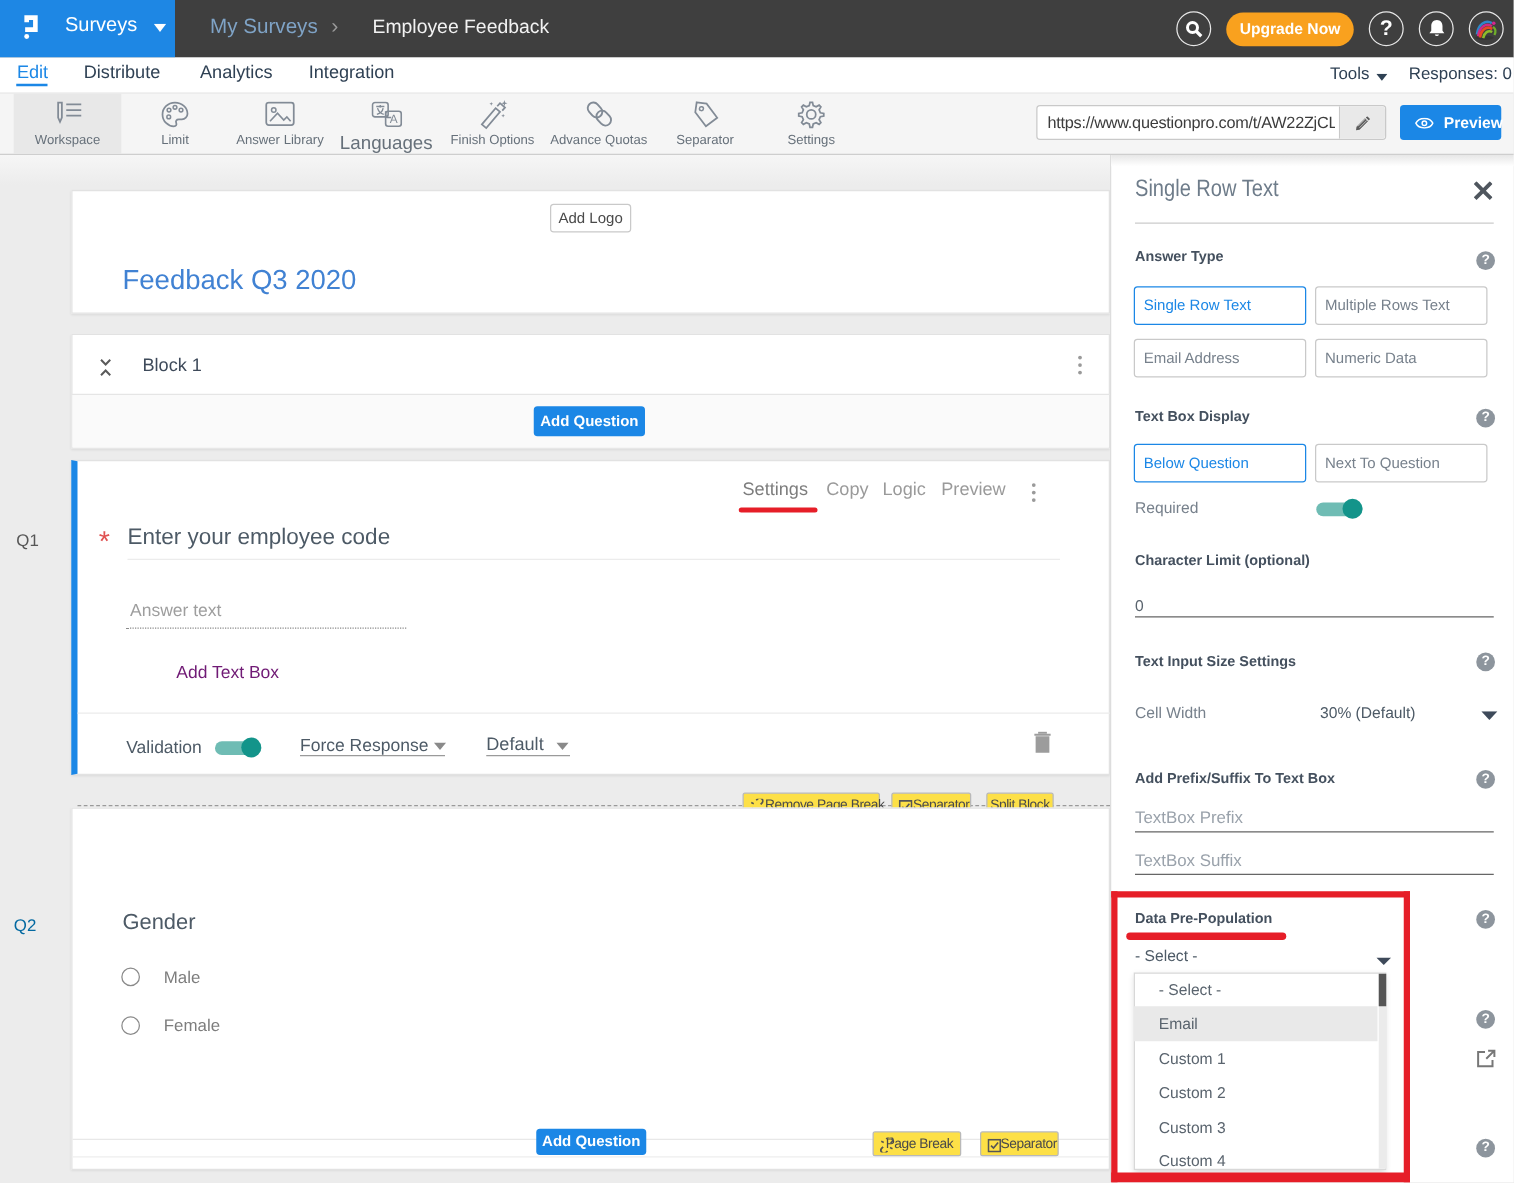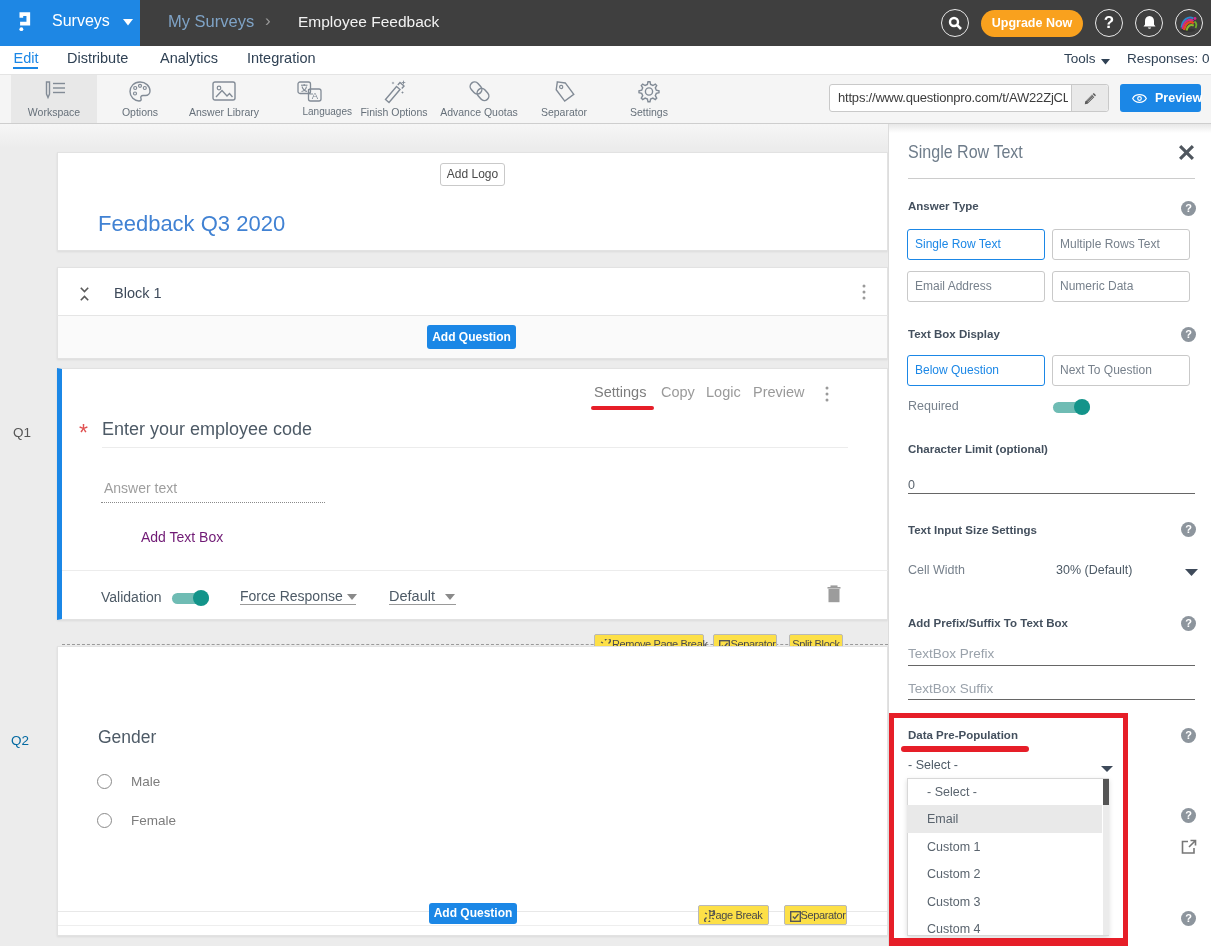--- a/index.html
+++ b/index.html
@@ -82,41 +82,41 @@
 </svg>
 <div class="abs" style="left:0;top:106px;width:108px;text-align:center;font-size:10.5px;color:#66707a">Workspace</div>
 
 <svg class="abs" style="left:128px;top:80px" width="24" height="24" viewBox="0 0 24 24">
   <path d="M12 2 C6 2 2 6.5 2 11.5 C2 17 6.5 21 11 21 C13 21 13.5 19.8 13 18.5 C12.3 16.8 13.2 15.5 15 15.5 L17.5 15.5 C20 15.5 22 13.5 22 11 C22 6 17.5 2 12 2 Z" fill="none" stroke="#828b96" stroke-width="1.4"></path>
   <circle cx="7.2" cy="8" r="1.5" fill="none" stroke="#828b96" stroke-width="1.2"></circle>
   <circle cx="12" cy="5.8" r="1.5" fill="none" stroke="#828b96" stroke-width="1.2"></circle>
   <circle cx="16.8" cy="8" r="1.5" fill="none" stroke="#828b96" stroke-width="1.2"></circle>
   <circle cx="7" cy="13.5" r="1.5" fill="none" stroke="#828b96" stroke-width="1.2"></circle>
 </svg>
-<div class="abs" style="left:97px;top:106px;width:86px;text-align:center;font-size:10.5px;color:#66707a">Options</div>
+<div class="abs" style="left:97px;top:106px;width:86px;text-align:center;font-size:10.5px;color:#66707a">Limit</div>
 
 <svg class="abs" style="left:212px;top:81px" width="24" height="22" viewBox="0 0 24 22">
   <rect x="1" y="1" width="22" height="18" rx="2" fill="none" stroke="#828b96" stroke-width="1.4"></rect>
   <circle cx="7" cy="7" r="1.8" fill="none" stroke="#828b96" stroke-width="1.2"></circle>
   <path d="M4 16 L10 9.5 L15 15 L17.5 12.5 L20.5 16" fill="none" stroke="#828b96" stroke-width="1.3"></path>
 </svg>
 <div class="abs" style="left:181px;top:106px;width:86px;text-align:center;font-size:10.5px;color:#66707a">Answer Library</div>
 
 <svg class="abs" style="left:297px;top:81px" width="25" height="22" viewBox="0 0 25 22">
   <g fill="none" stroke="#828b96" stroke-width="1.3">
   <rect x="1" y="1" width="12.5" height="11.5" rx="2"></rect>
   <line x1="4" y1="4.2" x2="10.5" y2="4.2" stroke-width="1.1"></line>
   <line x1="7.2" y1="3" x2="7.2" y2="5" stroke-width="1.1"></line>
   <path d="M9.5 5.5 C9 8.5 6.5 10 4.5 10.5 M5 5.5 C5.8 8 8 10 10 10.5" stroke-width="1.1"></path>
   <path d="M16 13 L14 13 C12.6 13 11.5 11.9 11.5 10.5 L11.5 8" stroke-width="1.2"></path>
   <rect x="11.5" y="8" width="12.5" height="12" rx="2"></rect>
   </g>
   <text x="14.8" y="17.8" font-size="9.5" fill="#828b96" font-family="Liberation Sans">A</text>
 </svg>
-<div class="abs" style="left:266px;top:106px;width:86px;text-align:right;font-size:10px;color:#66707a">Languages</div>
+<div class="abs" style="left:266px;top:106px;width:86px;text-align:center;font-size:15px;color:#66707a">Languages</div>
 
 <svg class="abs" style="left:382px;top:79px" width="26" height="26" viewBox="0 0 26 26">
   <g stroke="#828b96" fill="none">
   <path d="M3.5 20.5 L14.5 7.5 L18 10.5 L7 23.5 Z" stroke-width="1.4"></path>
   <path d="M15.8 6 L18 3.5 L22 7 L19.8 9.5" stroke-width="1.4"></path>
   <path d="M21.5 1 L22.1 2.9 L24 3.5 L22.1 4.1 L21.5 6 L20.9 4.1 L19 3.5 L20.9 2.9 Z" fill="#828b96" stroke="none"></path>
   <path d="M20.5 12 L20.9 13.1 L22 13.5 L20.9 13.9 L20.5 15 L20.1 13.9 L19 13.5 L20.1 13.1 Z" fill="#828b96" stroke="none"></path>
   <path d="M11 2.5 L11.4 3.6 L12.5 4 L11.4 4.4 L11 5.5 L10.6 4.4 L9.5 4 L10.6 3.6 Z" fill="#828b96" stroke="none"></path>
   </g>
 </svg>

